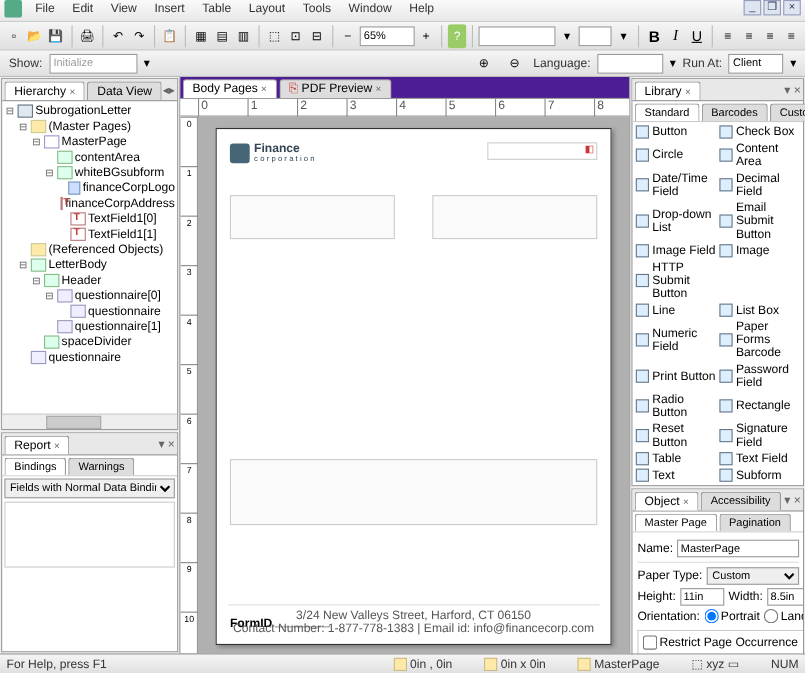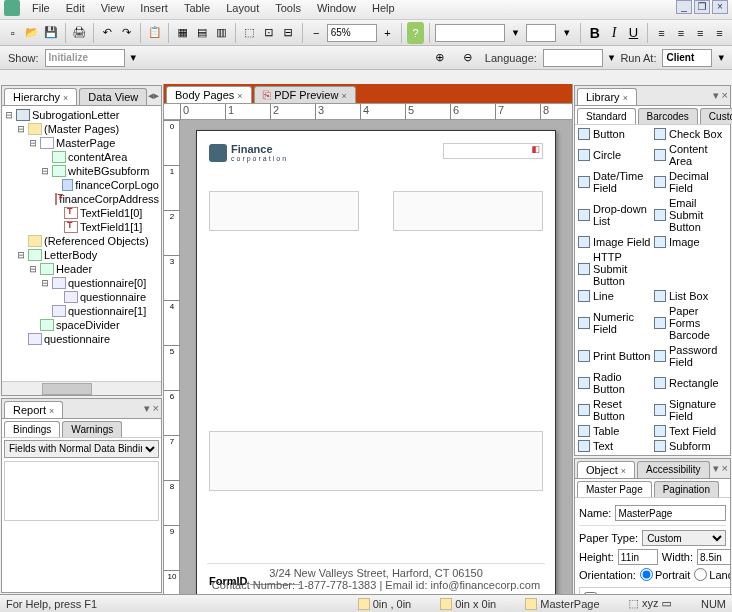--- a/index.html
+++ b/index.html
@@ -14,24 +14,24 @@
 .toolbar { height: 26px; background: linear-gradient(#f5f5f5,#e0e0e0); border-bottom: 1px solid #bbb; display: flex; align-items: center; padding: 0 4px; gap: 2px; }
 .tbtn { width: 22px; height: 22px; border: 1px solid transparent; display: inline-flex; align-items: center; justify-content: center; border-radius: 2px; }
 .tsep { width: 1px; height: 20px; background: #bbb; margin: 0 3px; }
 .zoom { width: 50px; height: 18px; border: 1px solid #999; background: #fff; padding: 0 3px; font-size: 10px; }
 .bold { font-weight: bold; font-size: 14px; }
 .ital { font-style: italic; font-family: serif; font-size: 14px; }
 .under { text-decoration: underline; font-size: 13px; }
 
 .toolbar2 { height: 24px; background: linear-gradient(#f5f5f5,#e0e0e0); border-bottom: 1px solid #bbb; display: flex; align-items: center; padding: 0 8px; gap: 6px; }
 .toolbar2 .lbl { color: #333; }
-.toolbar2 input, .toolbar2 select { height: 18px; border: 1px solid #999; background: #fff; padding: 0 3px; font-size: 10px; font-weight: bold; }
+.toolbar2 input, .toolbar2 select { height: 18px; border: 1px solid #999; background: #fff; padding: 0 3px; font-size: 10px; }
 .spacer { flex: 1; }
 
-.workarea { position: absolute; top: 70px; bottom: 18px; left: 0; right: 0; display: flex; margin-top: 14px; }
+.workarea { position: absolute; top: 70px; bottom: 18px; left: 0; right: 0; display: flex; }
 
 .leftcol { width: 164px; display: flex; flex-direction: column; border-right: 1px solid #999; }
 .panel { border: 1px solid #999; background: #fff; display: flex; flex-direction: column; margin: 1px; }
 .panel-tabs { height: 20px; background: #e8e8e8; display: flex; border-bottom: 1px solid #999; position: relative; }
 .ptab { padding: 2px 8px; background: #ddd; border: 1px solid #999; border-bottom: none; margin-top: 2px; margin-left: 2px; font-size: 10px; border-radius: 3px 3px 0 0; }
 .ptab.active { background: #fff; }
 .ptab .x { margin-left: 3px; color: #666; font-size: 9px; }
 .panel-tabs .pcontrols { margin-left: auto; display: flex; align-items: center; gap: 2px; padding-right: 2px; font-size: 9px; color: #666; }
 .panel-body { flex: 1; overflow: auto; padding: 2px; }
 
@@ -49,21 +49,21 @@
 .ico-txt{background:#fff;border:1px solid #b77;position:relative}
 .ico-txt::after{content:"T";position:absolute;left:2px;top:-2px;font-size:9px;color:#b33;font-weight:bold}
 .ico-q{background:#eef;border:1px solid #99b;}
 
 .hscroll { height: 14px; background: #eee; border-top: 1px solid #ccc; position: relative; }
 .hscroll .thumb { position: absolute; height: 12px; top: 1px; left: 40px; width: 50px; background: #ccc; border: 1px solid #aaa; }
 
 .report select { width: 100%; height: 18px; border: 1px solid #999; font-size: 10px; }
 
 .centercol { flex: 1; display: flex; flex-direction: column; background: #bbb; }
-.doc-tabs { height: 20px; background: #c2410c; display: flex; border-bottom: 1px solid #999; }
+.doc-tabs { height: 20px; background: #4c1d95; display: flex; border-bottom: 1px solid #999; }
 .ruler-h { height: 16px; background: #fff; border-bottom: 1px solid #999; position: relative; font-size: 8px; color: #555; }
 .ruler-h .tick { position: absolute; top: 0; border-left: 1px solid #888; height: 16px; padding-left: 2px; }
 .canvas-wrap { flex: 1; display: flex; overflow: auto; background: #b0b0b0; }
 .ruler-v { width: 16px; background: #fff; border-right: 1px solid #999; position: relative; }
 .ruler-v .tick { position: absolute; left: 0; border-top: 1px solid #888; width: 16px; font-size: 8px; padding-top:1px; text-align:center;}
 .canvas { flex: 1; padding: 10px; overflow:auto;}
 .page { width: 360px; height: 470px; background: #fff; border: 1px solid #333; box-shadow: 2px 2px 4px rgba(0,0,0,.3); margin: 0 auto; position: relative; padding: 10px; }
 .page .logo { position: absolute; top: 12px; left: 12px; display:flex; align-items:center; gap:4px; font-family: serif; font-size:14px; color:#345;}
 .page .logo .mark{width:18px;height:18px;background:#467;border-radius:3px}
 .page .box { position:absolute; border:1px solid #ccc; background:#fafafa;}

